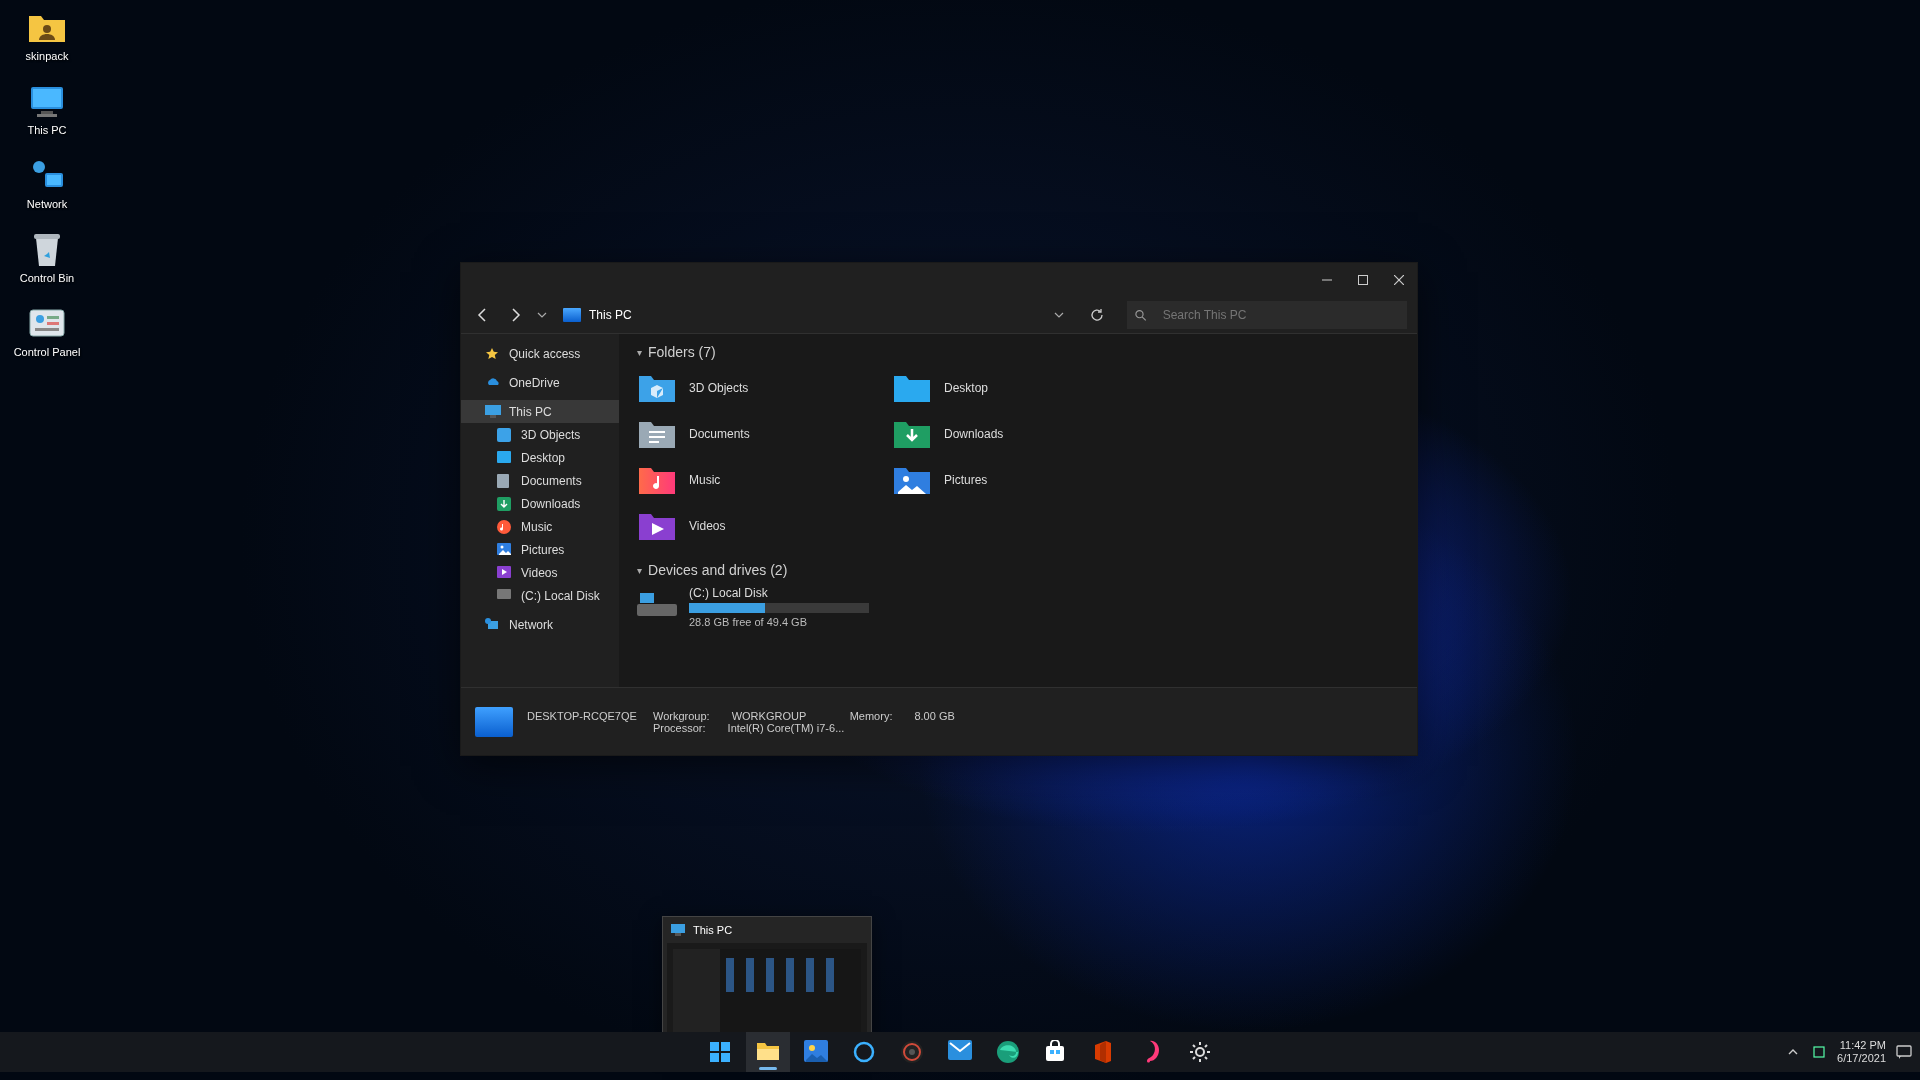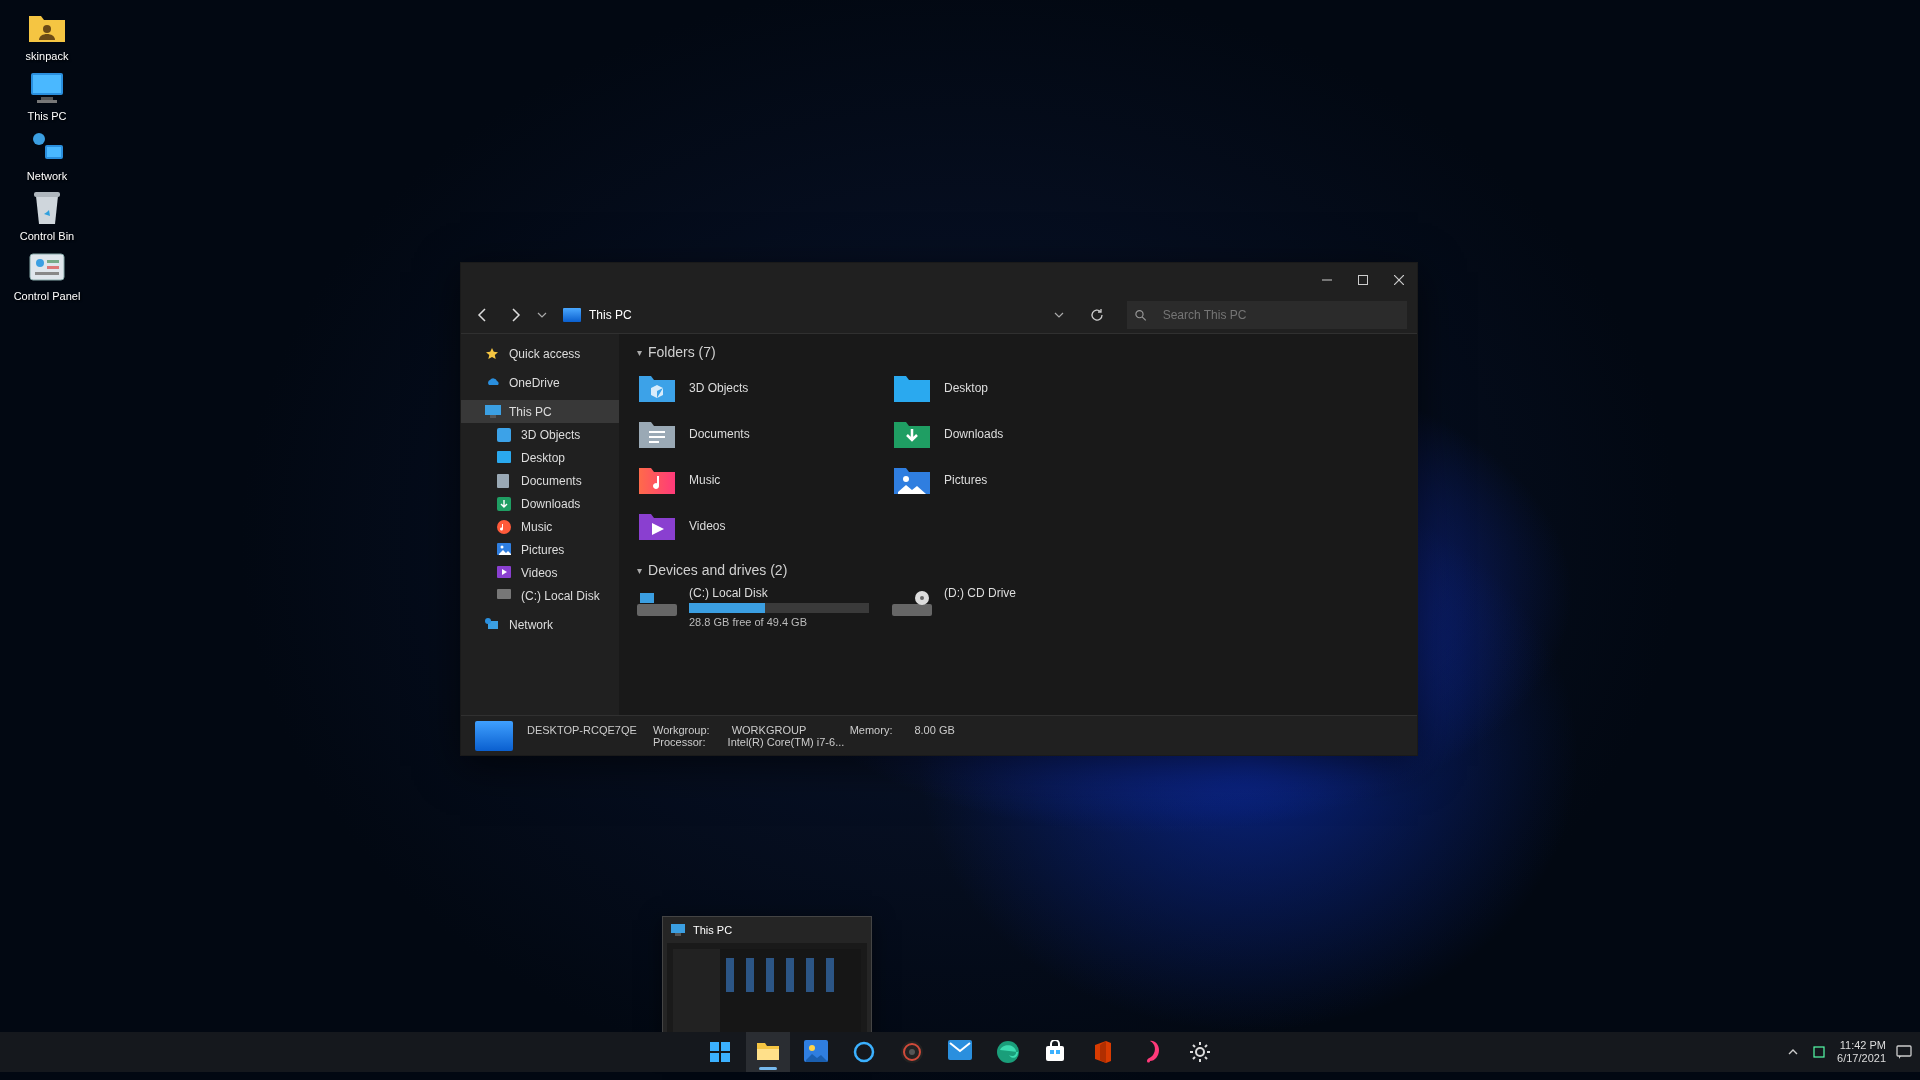--- a/index.html
+++ b/index.html
@@ -9,21 +9,21 @@
 .wallpaper {
   position: absolute; inset: 0;
   background:
     radial-gradient(ellipse 700px 400px at 60% 55%, rgba(30,80,255,0.9) 0%, rgba(20,50,200,0.5) 30%, transparent 60%),
     radial-gradient(ellipse 500px 300px at 55% 40%, rgba(50,120,255,0.7) 0%, transparent 50%),
     radial-gradient(ellipse 600px 500px at 65% 70%, rgba(10,40,150,0.8) 0%, transparent 55%),
     radial-gradient(ellipse 900px 700px at 50% 50%, #0a1530 0%, #020812 80%);
 }
 
 
-.desktop-icons { position: absolute; top: 10px; left: 8px; display: flex; flex-direction: column; gap: 8px; }
+.desktop-icons { position: absolute; top: 10px; left: 8px; display: flex; flex-direction: column; gap: 22px; }
 .desktop-icon { width: 78px; display: flex; flex-direction: column; align-items: center; gap: 4px; cursor: pointer; }
 .desktop-icon .ic { width: 40px; height: 36px; display: flex; align-items: center; justify-content: center; }
 .desktop-icon .lbl { color: #fff; font-size: 11px; text-align: center; text-shadow: 1px 1px 2px #000; }
 
 
 .explorer {
   position: absolute; left: 460px; top: 262px; width: 958px; height: 494px;
   background: #202020; border: 1px solid #1a1a1a; display: flex; flex-direction: column;
   box-shadow: 0 10px 40px rgba(0,0,0,0.6);
 }
@@ -58,21 +58,21 @@
 
 .drive-grid { display: flex; gap: 0; }
 .drive-item { width: 255px; display: flex; gap: 12px; cursor: pointer; }
 .drive-item .dic { width: 40px; height: 26px; background: #555; border-radius: 2px; position: relative; margin-top: 4px; }
 .drive-item .dinfo { display: flex; flex-direction: column; gap: 3px; }
 .drive-item .dinfo .dname { color: #ddd; font-size: 12px; }
 .drive-item .dinfo .dbar { width: 180px; height: 10px; background: #3a3a3a; position: relative; }
 .drive-item .dinfo .dbar .dfill { position: absolute; left: 0; top: 0; bottom: 0; width: 42%; background: #3b9fe2; }
 .drive-item .dinfo .dfree { color: #bbb; font-size: 11px; }
 
-.statusbar { height: 40px; background: #202020; border-top: 1px solid #303030; display: flex; align-items: center; padding: 0 14px; gap: 14px; }
+.statusbar { height: 68px; background: #202020; border-top: 1px solid #303030; display: flex; align-items: center; padding: 0 14px; gap: 14px; }
 .statusbar .pcic2 { width: 38px; height: 30px; background: linear-gradient(#3fa0ff,#0a5fcf); border-radius: 2px; }
 .statusbar .statcol { display: flex; flex-direction: column; color: #ccc; font-size: 11px; }
 .statusbar .statrow { display: flex; gap: 8px; }
 
 
 .thumb-preview { position: absolute; left: 662px; top: 916px; width: 210px; height: 130px; background: #252525; border: 1px solid #444; display: flex; flex-direction: column; box-shadow: 0 4px 20px rgba(0,0,0,0.5); }
 .thumb-preview .th-head { height: 26px; display: flex; align-items: center; gap: 8px; padding: 0 8px; color: #fff; font-size: 11px; }
 .thumb-preview .th-body { flex: 1; margin: 0 4px 4px; background: #1a1a1a; position: relative; }
 .thumb-preview .th-mini { position: absolute; inset: 6px; background: linear-gradient(90deg, #222 25%, #161616 25%); }
 .thumb-preview .th-mini::after { content:""; position:absolute; left:28%; top:10%; width:60%; height:40%; background: repeating-linear-gradient(90deg, #3a7fcf 0 8px, transparent 8px 20px); opacity:0.6; }
@@ -411,32 +411,20 @@
                 <rect y="14" width="40" height="12" rx="2" fill="#666"></rect>
                 <rect x="3" y="3" width="14" height="10" fill="#3b9fe2"></rect>
               </svg>
             </div>
             <div class="dinfo">
               <div class="dname">(C:) Local Disk</div>
               <div class="dbar">
                 <div class="dfill"></div>
               </div>
               <div class="dfree">28.8 GB free of 49.4 GB</div>
-            </div>
-          </div>
-          <div class="drive-item">
-            <div class="dic" style="background:transparent">
-              <svg width="40" height="26" viewBox="0 0 40 26">
-                <rect y="14" width="40" height="12" rx="2" fill="#666"></rect>
-                <circle cx="30" cy="8" r="7" fill="#ddd"></circle>
-                <circle cx="30" cy="8" r="2" fill="#666"></circle>
-              </svg>
-            </div>
-            <div class="dinfo">
-              <div class="dname">(D:) CD Drive</div>
             </div>
           </div>
         </div>
     </div>
   </div>
 
   <div class="statusbar">
     <div class="pcic2"></div>
     <div class="statcol">
       <div class="statrow">

